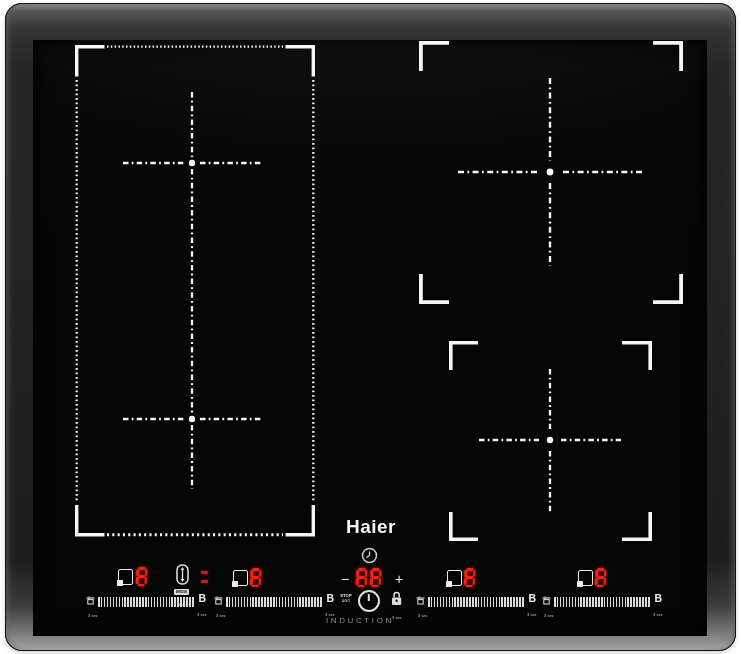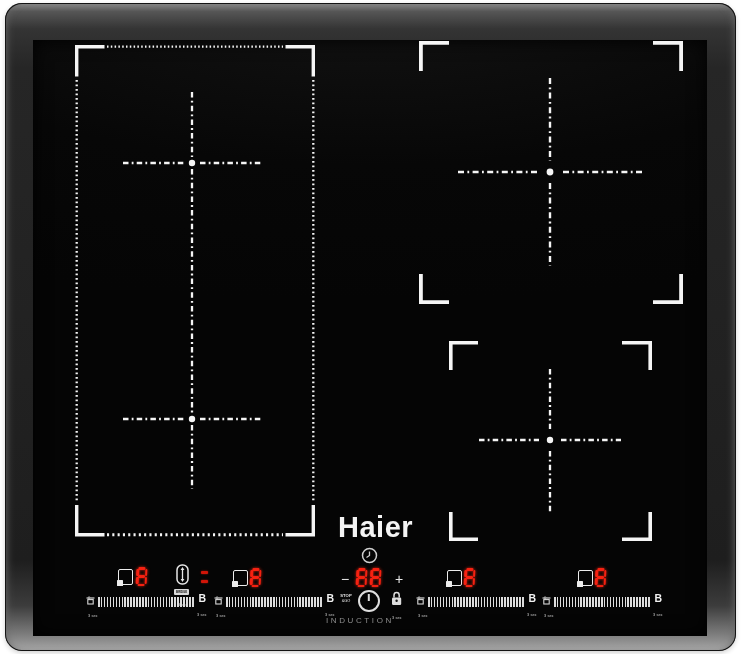--- a/index.html
+++ b/index.html
@@ -13,21 +13,21 @@
     box-shadow:inset 0 0 0 1px #141414, inset 6px 0 9px -5px #6a6a6a, inset -6px 0 9px -5px #6a6a6a, 0 2px 5px rgba(0,0,0,.18);}
   .glass{position:absolute;left:33px;top:40px;width:674px;height:596px;background:#060606;
     background:radial-gradient(ellipse 900px 300px at 50% -40px,#131313 0%,#070707 55%,#050505 100%);
     box-shadow:inset 0 0 18px #000;}
 
   
   .markings{position:absolute;left:0;top:0;width:741px;height:654px;pointer-events:none;}
 
   
   .logo{position:absolute;left:338px;top:514px;width:66px;height:26px;color:#f4f4f4;
-    font-size:29px;font-weight:700;letter-spacing:.5px;text-align:center;line-height:26px;}
+    font-size:19px;font-weight:700;letter-spacing:.5px;text-align:center;line-height:26px;}
   .induction{position:absolute;left:326px;top:616px;width:120px;text-align:left;color:#8f8f8f;
     font-size:8px;letter-spacing:2.6px;font-weight:400;}
 
   
   .digits{position:absolute;display:flex;gap:3px;filter:drop-shadow(0 0 1.6px rgba(255,40,16,.85));}
   .sdigit{position:relative;width:11.4px;height:19.4px;display:inline-block;transform:skewX(-3deg);}
   .sg{position:absolute;background:#ff2212;border-radius:1.2px;opacity:.93;}
   .sg.h{left:2.3px;width:6.6px;height:2.5px;}
   .sg.v{width:2.5px;height:7.3px;}
   .sg.a{top:0;}.sg.g{top:8.4px;}.sg.d{top:16.8px;}

